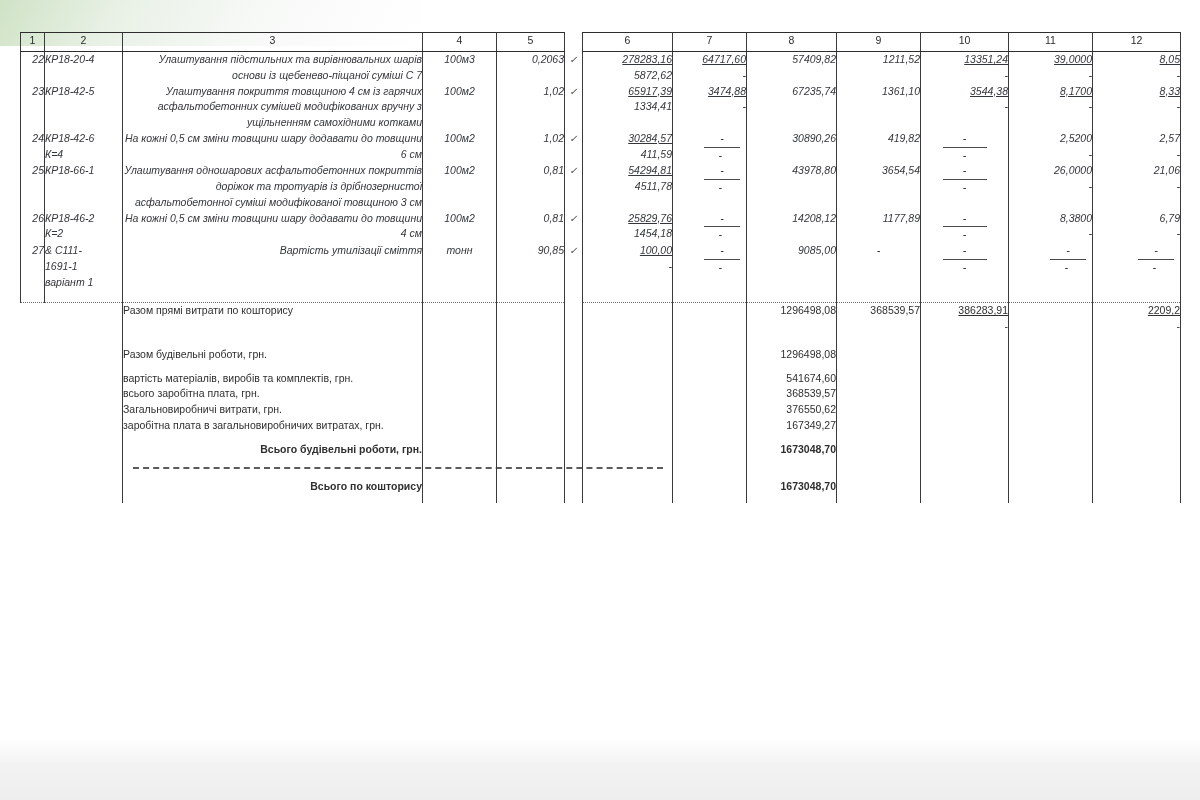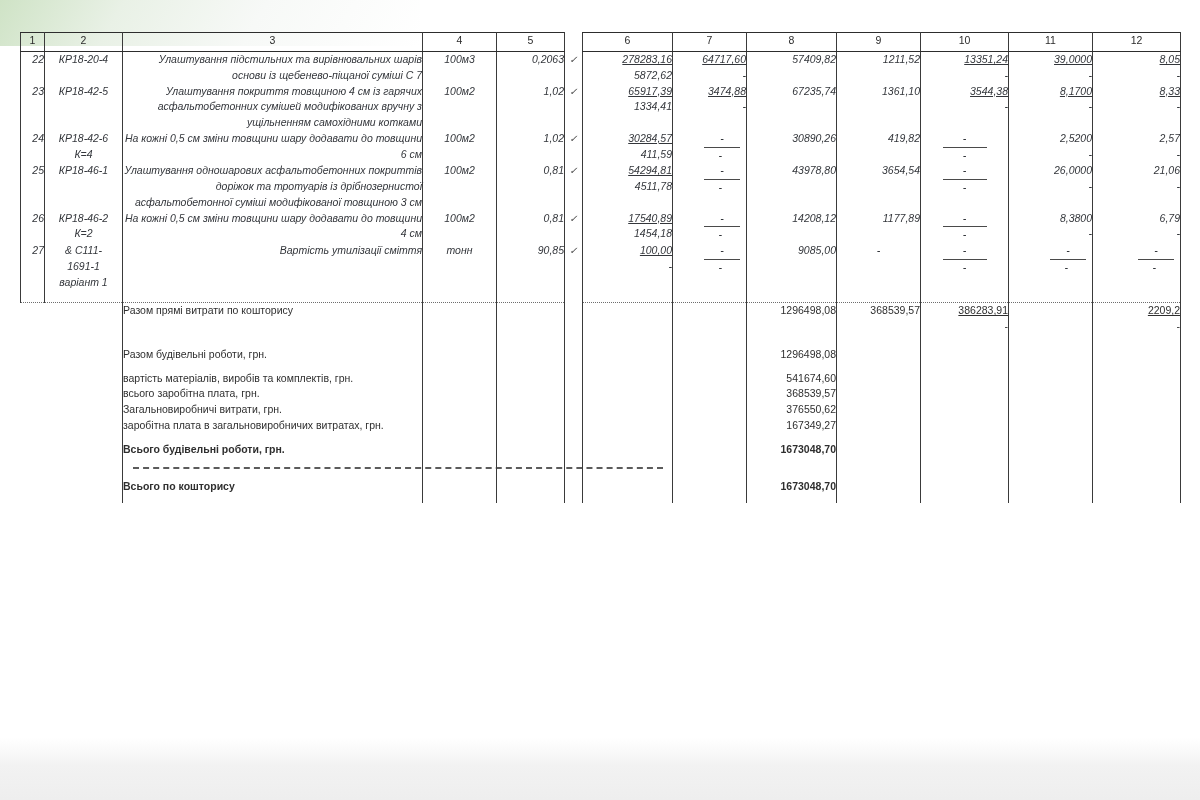--- a/index.html
+++ b/index.html
@@ -56,21 +56,21 @@
   }
 
   
   .itemrow td{
     font-style:italic;
     padding-top:2px;
     padding-bottom:2px;
     color:#33363b;
   }
   .c-no{text-align:right;padding-right:4px;}
-  .c-code{text-align:center;padding-left:4px;margin-top:48px;}
+  .c-code{text-align:left;padding-left:4px;margin-top:48px;}
   .c-desc{text-align:right;padding-left:6px;padding-right:4px;font-style:italic;}
   .c-unit{text-align:center;}
   .c-num{text-align:right;padding-right:5px;}
   .c-chk{text-align:center;width:18px;}
   .c-center{text-align:center;}
 
   .stack{display:block;}
   .stack .a{display:block;text-align:right;}
   .stack .b{display:block;text-align:right;}
   .u{ text-decoration:underline; text-underline-offset:1px;}
@@ -88,21 +88,21 @@
 
   
   .totrow td{
     font-style:normal;
     padding-top:1px;padding-bottom:1px;
     font-size:10.5px;
     color:#2f2f2f;
   }
   .t-label{padding-left:8px;text-align:left;}
   .indent1{padding-left:28px;}
-  .bold{font-weight:bold;}
+  .bold{font-weight:bold;text-align:right;}
   .spacer td{height:12px;}
   .spacer-sm td{height:8px;}
 
   .dashline{
     display:block;
     border-top:2px dashed #5b5b5b;
     width:530px;
     margin:10px 0 10px 10px;
     height:0;
   }
@@ -275,21 +275,21 @@
       <td class="c-num">
         <span class="stack">
               <span class="a">2,57</span>
         <span class="b">-</span>
             </span>
       </td>
     </tr>
 
     <tr class="itemrow">
       <td class="c-no">25</td>
-      <td class="c-code">КР18-46-1</td>
+      <td class="c-code">КР18-66-1</td>
       <td class="c-desc">Улаштування одношарових асфальтобетонних покриттів доріжок та тротуарів із дрібнозернистої асфальтобетонної суміші модифікованої товщиною 3 см</td>
       <td class="c-unit">100м2</td>
       <td class="c-num">0,81</td>
       <td class="c-chk noborder"><span class="check">✓</span></td>
       <td class="c-num">
         <span class="stack">
               <span class="a u">54294,81</span>
         <span class="b">4511,78</span>
             </span>
       </td>
@@ -322,21 +322,21 @@
       <td class="c-code">
         <span style="display:block">КР18-46-2</span>
         <span style="display:block">К=2</span>
       </td>
       <td class="c-desc">На кожні 0,5 см зміни товщини шару додавати до товщини 4 см</td>
       <td class="c-unit">100м2</td>
       <td class="c-num">0,81</td>
       <td class="c-chk noborder"><span class="check">✓</span></td>
       <td class="c-num">
         <span class="stack">
-              <span class="a u">17540,89</span>
+              <span class="a u">25829,76</span>
         <span class="b">1454,18</span>
             </span>
       </td>
       <td class="c-center">
         <span class="dash-u2">-</span>
         <span class="dash" style="text-align:right;padding-right:24px">-</span>
       </td>
       <td class="c-num">14208,12</td>
       <td class="c-num">1177,89</td>
       <td class="c-center">

